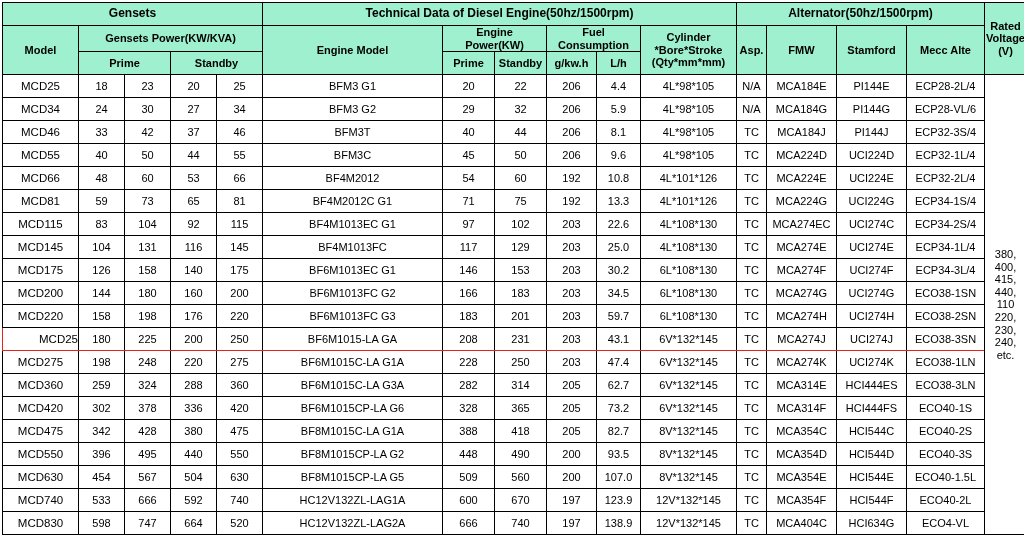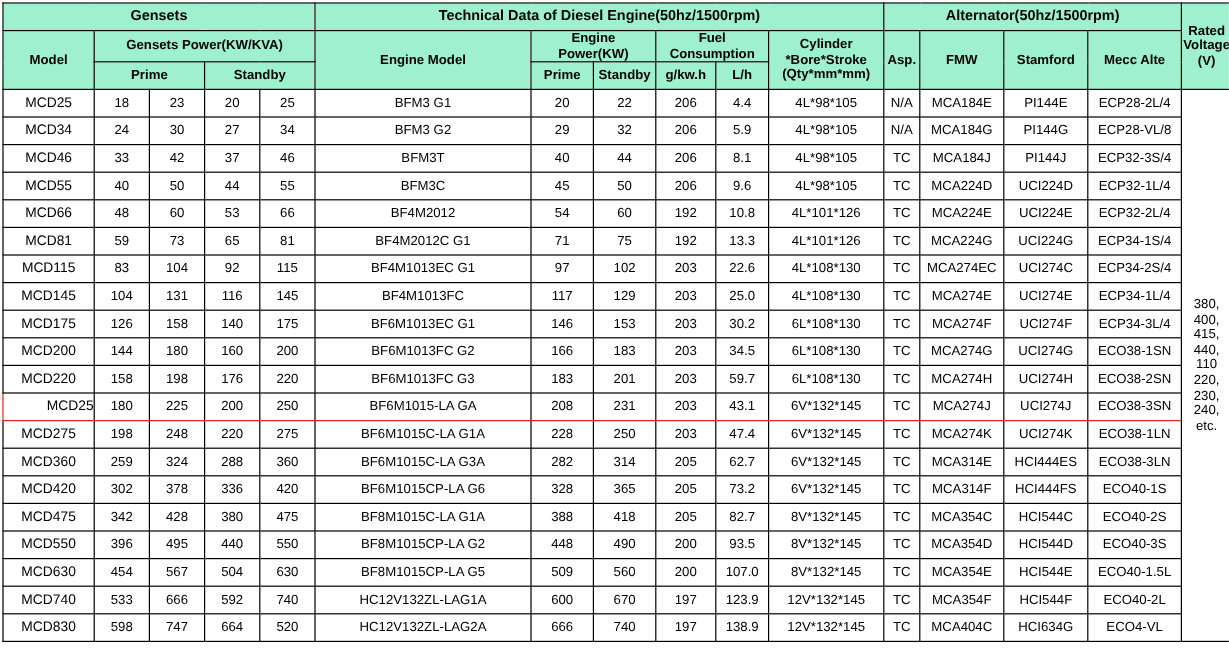--- a/index.html
+++ b/index.html
@@ -140,21 +140,21 @@
           <td>34</td>
           <td>BFM3 G2</td>
           <td>29</td>
           <td>32</td>
           <td>206</td>
           <td>5.9</td>
           <td>4L*98*105</td>
           <td>N/A</td>
           <td>MCA184G</td>
           <td>PI144G</td>
-          <td>ECP28-VL/8</td>
+          <td>ECP28-VL/6</td>
         </tr>
         <tr>
           <td class="model">MCD46</td>
           <td>33</td>
           <td>42</td>
           <td>37</td>
           <td>46</td>
           <td>BFM3T</td>
           <td>40</td>
           <td>44</td>

